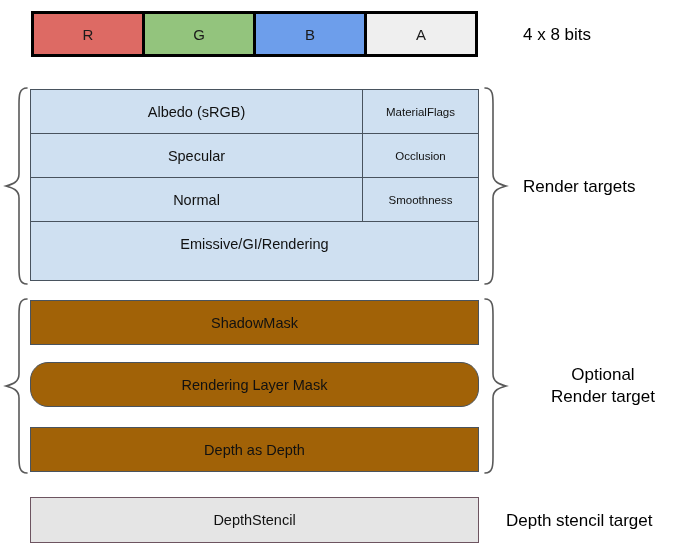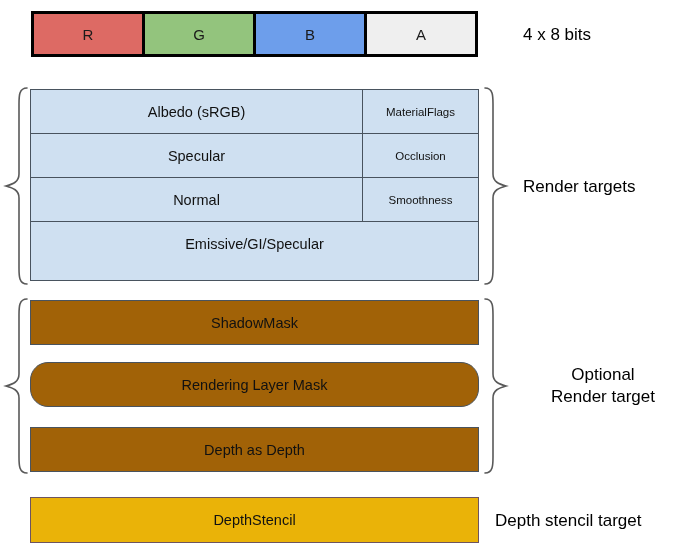--- a/index.html
+++ b/index.html
@@ -109,41 +109,41 @@
   .opt-3 { top: 427px; }
 
   .depth-box {
     position: absolute;
     left: 30px;
     top: 497px;
     width: 449px;
     height: 46px;
     box-sizing: border-box;
     border: 1px solid #6d5460;
-    background: #eab308;
+    background: #e5e5e5;
     display: flex;
     align-items: center;
     justify-content: center;
     font-size: 14.5px;
     color: #111111;
   }
 
   
   .side-label {
     position: absolute;
     font-size: 17px;
     color: #000000;
     line-height: 1.28;
     white-space: pre-line;
     text-align: center;
   }
   .label-bits    { left: 523px; top: 24px; }
   .label-rt      { left: 523px; top: 176px; }
   .label-opt     { left: 523px; top: 364px; text-align: center; width: 160px; }
-  .label-depth   { left: 495px; top: 510px; }
+  .label-depth   { left: 506px; top: 510px; }
 
   
   .brace {
     position: absolute;
     overflow: visible;
   }
   .brace path {
     fill: none;
     stroke: #595959;
     stroke-width: 1.6;
@@ -196,21 +196,21 @@
       <div class="rt-main">
         <span>Normal</span>
       </div>
       <div class="rt-side">
         <span>Smoothness</span>
       </div>
     </div>
 
     <div class="rt-row full">
       <div class="rt-main">
-        <span>Emissive/GI/Specular</span>
+        <span>Emissive/GI/Rendering</span>
       </div>
     </div>
 
   </div>
 
   <svg class="brace" style="left:3px; top:86px;" width="28" height="200" viewBox="0 0 28 200">
     <path d="M24 2 C16 2 16 10 16 18 L16 88 C16 96 10 98 3 100 C10 102 16 104 16 112 L16 182 C16 190 16 198 24 198"></path>
   </svg>
 
   <svg class="brace" style="left:481px; top:86px;" width="28" height="200" viewBox="0 0 28 200">

